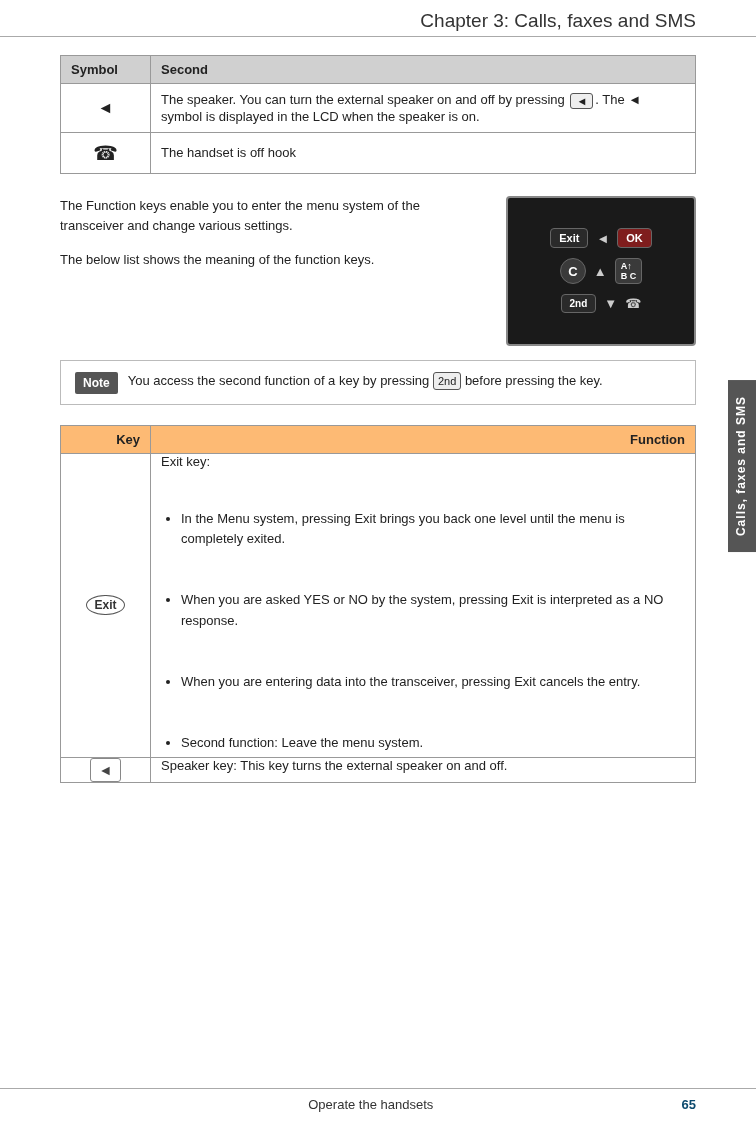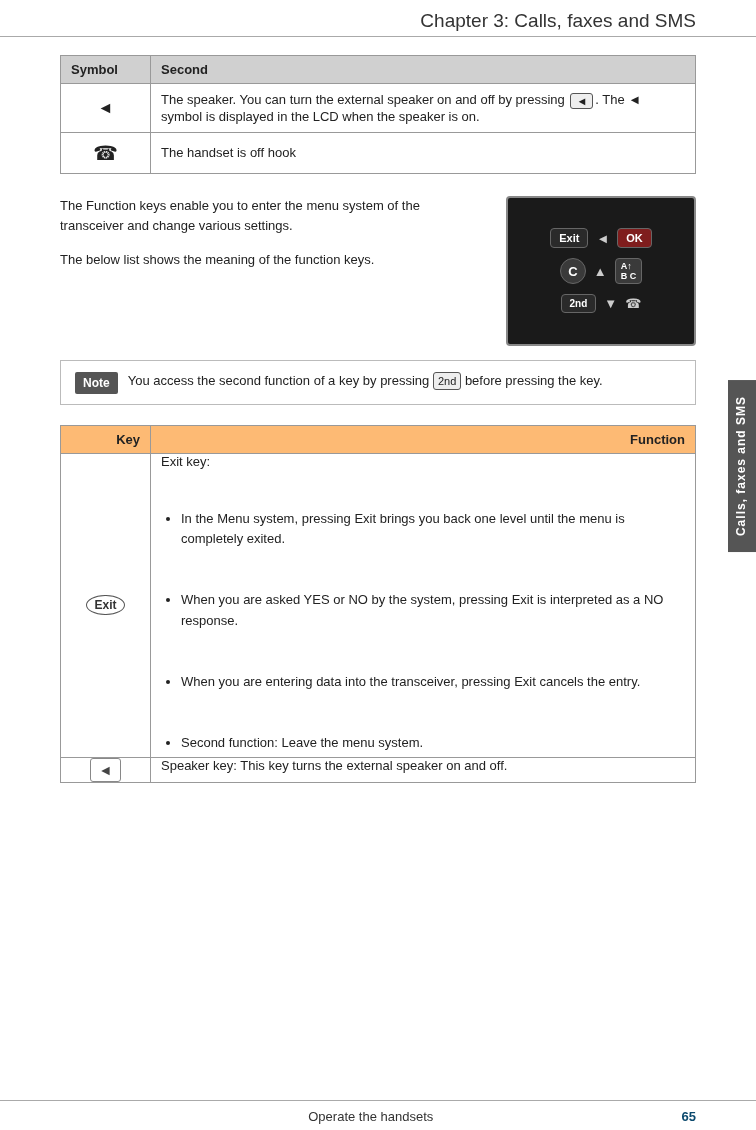--- a/index.html
+++ b/index.html
@@ -205,21 +205,21 @@
       font-weight: bold;
       writing-mode: vertical-rl;
       text-orientation: mixed;
       transform: rotate(180deg);
       padding: 16px 6px;
       letter-spacing: 1px;
     }
     
     .page-footer {
       position: absolute;
-      bottom: 6px;
+      bottom: 18px;
       left: 0;
       right: 0;
       display: flex;
       justify-content: center;
       align-items: center;
       font-size: 13px;
       color: #333;
       border-top: 1px solid #aaa;
       padding-top: 8px;
       padding-left: 60px;

